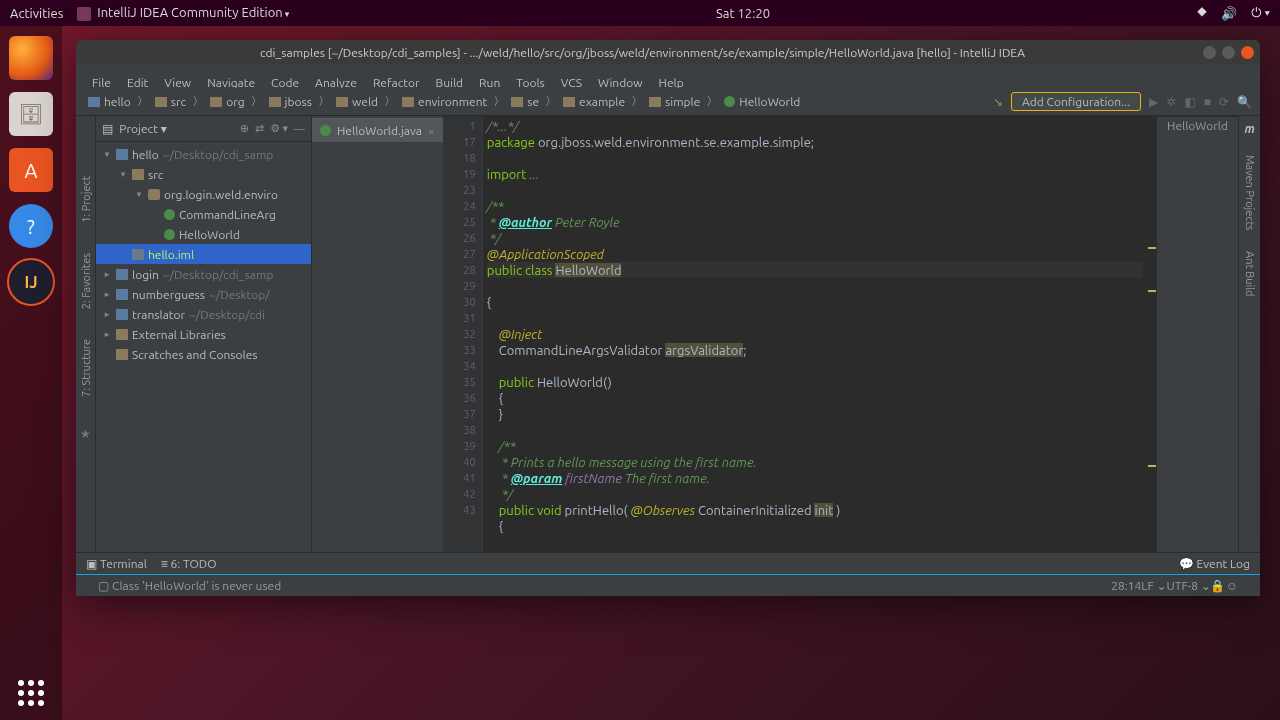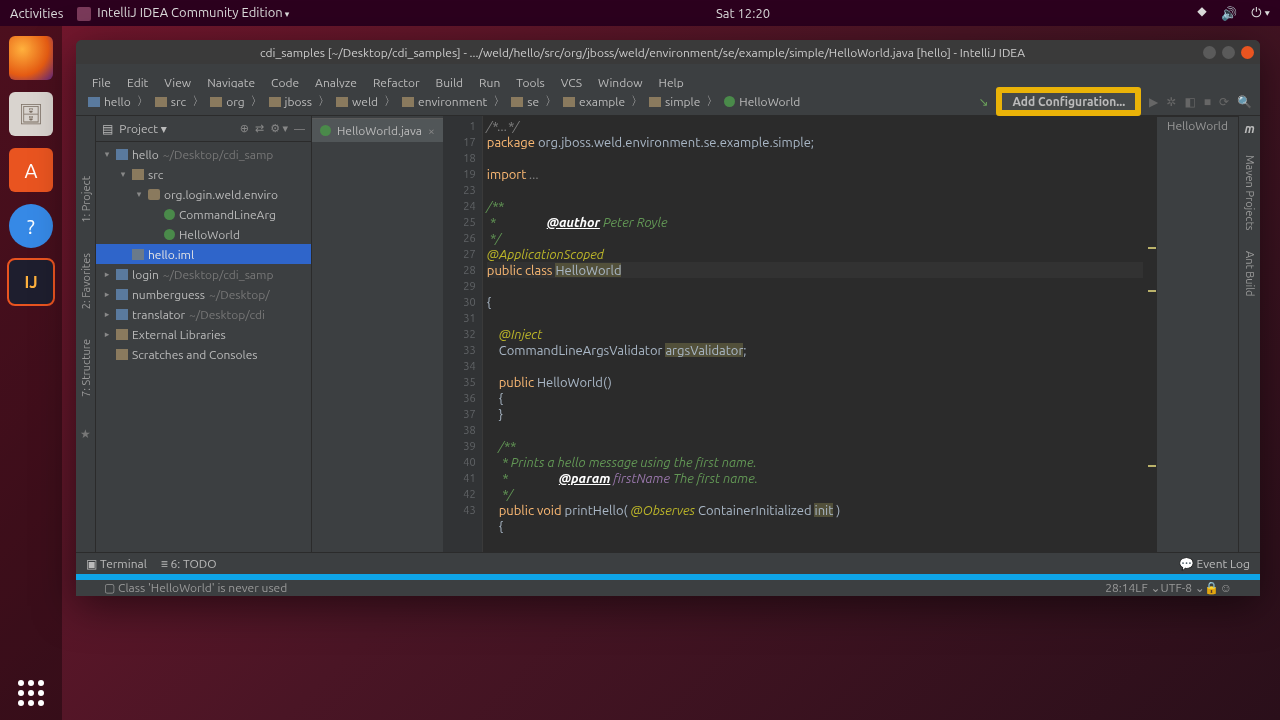--- a/index.html
+++ b/index.html
@@ -7,82 +7,82 @@
 .desktop-bar { height:26px; background:#2c001e; color:#dcdcdc; display:flex; align-items:center; font-size:13px; justify-content:space-between; padding:0 10px; }
 .desktop-bar .left, .desktop-bar .right { display:flex; align-items:center; gap:14px; }
 .desktop-bar .ij-ico { width:14px; height:14px; background:#7a3a5a; display:inline-block; border-radius:2px; margin-right:6px; vertical-align:middle;}
 .desktop-bar .drop::after{content:" \25BE"; font-size:9px;}
 .dock { position:absolute; left:0; top:26px; width:62px; height:694px; background:rgba(0,0,0,0.35); display:flex; flex-direction:column; align-items:center; padding-top:10px; gap:12px;}
 .dock .icon { width:44px; height:44px; border-radius:6px; display:flex; align-items:center; justify-content:center; font-size:20px; color:#fff;}
 .dock .firefox { background:radial-gradient(circle at 30% 30%,#ffb13d,#e55b13 60%,#5f2583 100%);}
 .dock .files { background:#d9d4cf; color:#7b6f63;}
 .dock .store { background:#e95420;}
 .dock .help { background:#3689e6; border-radius:50%;}
-.dock .ij { background:#1e1e2e; outline:2px solid #e95420; color:#ffb13d; font-weight:bold; font-size:16px;}
+.dock .ij { background:#1e1e2e; outline:2px solid #e95420; color:#ffb13d; font-weight:bold; font-size:16px;border-radius:22px;}
 .dock .apps { position:absolute; bottom:14px; color:#fff; font-size:20px; letter-spacing:2px; display:grid; grid-template-columns:repeat(3,6px); grid-template-rows:repeat(3,6px); gap:4px;}
 .dock .apps span{width:6px;height:6px;background:#fff;border-radius:50%;}
 .win { position:absolute; left:76px; top:40px; width:1184px; height:556px; background:#3c3f41; border-radius:6px 6px 0 0; box-shadow:0 10px 40px rgba(0,0,0,0.5); display:flex; flex-direction:column; color:#bbb; font-size:12px;}
 .titlebar { height:24px; background:#3a3a3a; border-radius:6px 6px 0 0; display:flex; align-items:center; justify-content:space-between; padding:0 6px; color:#ccc; font-size:12px;}
 .titlebar .wbtns{display:flex;gap:6px;}
 .titlebar .wbtn{width:13px;height:13px;border-radius:50%;background:#5a5a5a;}
 .titlebar .wbtn.close{background:#e95420;}
 .menubar { height:24px; display:flex; align-items:center; gap:4px; padding:0 10px; background:#3c3f41; color:#bbb;}
 .menubar span{padding:2px 6px;margin-top:12px;}
 .menubar span u{text-decoration:underline;}
 .navrow { height:28px; background:#3c3f41; border-bottom:1px solid #2b2b2b; display:flex; align-items:center; padding:0 8px; gap:2px; justify-content:space-between;}
 .crumbs{display:flex;align-items:center;gap:2px;}
 .crumb{display:flex;align-items:center;gap:4px;padding:2px 4px;}
 .crumb .ic{width:12px;height:10px;background:#8a7a5e;display:inline-block;}
 .crumb .ic.mod{background:#5a7a9e;}
 .crumb .ic.cls{width:11px;height:11px;border-radius:50%;background:#4a8a4a;}
 .navright{display:flex;align-items:center;gap:8px;}
-.addconf{background:#45494a;border:6px solid #eab308;padding:2px 10px;border-radius:3px;font-weight:bold;}
+.addconf{background:#45494a;border:1px solid #eab308;padding:2px 10px;border-radius:3px;}
 .navright .ticon{color:#666;font-size:12px;}
 .body { flex:1; display:flex; min-height:0;}
 .leftgutter{width:20px;background:#3c3f41;border-right:1px solid #2b2b2b;display:flex;flex-direction:column;align-items:center;padding-top:60px;gap:30px;}
 .leftgutter .vlabel{writing-mode:vertical-rl;transform:rotate(180deg);font-size:11px;color:#999;white-space:nowrap;display:flex;gap:4px;align-items:center;}
 .project{width:216px;background:#3c3f41;border-right:1px solid #2b2b2b;display:flex;flex-direction:column;}
 .project .phead{height:26px;display:flex;align-items:center;padding:0 6px;gap:6px;border-bottom:1px solid #2b2b2b;}
 .project .phead .title{flex:1;}
 .project .phead .tool{color:#888;font-size:11px;}
 .tree{flex:1;overflow:hidden;font-size:12px;color:#bbb; padding-top:2px;}
 .tree .row{display:flex;align-items:center;height:20px;padding-left:6px;white-space:nowrap;gap:4px;}
-.tree .row.sel{background:#2f65ca;color:#e5e5e5;}
+.tree .row.sel{background:#2f65ca;color:#bef264;}
 .tree .ar{width:10px;display:inline-block;text-align:center;color:#888;font-size:9px;}
 .tree .ic{width:12px;height:11px;display:inline-block;}
 .tree .ic.fld{background:#8a7a5e;}
 .tree .ic.mod{background:#5a7a9e;}
 .tree .ic.pkg{background:#8a7a5e;border-radius:2px;}
 .tree .ic.cls{width:11px;height:11px;border-radius:50%;background:#4a8a4a;}
 .tree .ic.file{background:#6a7a8a;}
 .tree .dim{color:#777;}
 .editor{flex:1;display:flex;flex-direction:row;min-width:0;}
 .tabs{height:26px;background:#3c3f41;display:flex;align-items:flex-end;}
 .tab{background:#515658;height:24px;display:flex;align-items:center;padding:0 8px;gap:6px;border-top:1px solid #5a5a5a;font-size:12px;}
 .tab .ic{width:11px;height:11px;border-radius:50%;background:#4a8a4a;}
 .tab .x{color:#888;}
 .codewrap{flex:1;display:flex;background:#2b2b2b;font-family:"DejaVu Sans Mono",monospace;font-size:13px;min-height:0;}
 .gut{width:40px;background:#313335;color:#606366;text-align:right;padding:2px 6px 2px 2px;line-height:16px;border-right:1px solid #3a3a3a; font-size:11px;}
 .code{flex:1;padding:2px 4px;line-height:16px;white-space:pre;color:#a9b7c6;overflow:hidden;}
-.kw{color:#fdba74;}
+.kw{color:#84cc16;}
 .cm{color:#808080;font-style:italic;}
 .doc{color:#629755;font-style:italic;}
-.doctag{color:#ffffff;font-weight:bold;font-style:italic;text-decoration:underline;margin-left:48px;}
+.doctag{color:#5eead4;font-weight:bold;font-style:italic;text-decoration:underline;}
 .ann{color:#bbb529;font-style:italic;}
 .cls2{color:#a9b7c6;}
 .id{color:#9876aa;}
 .warn{background:#52503a;}
 .caretline{background:#323232;display:block;}
 .breadcrumb-bottom{height:22px;background:#3c3f41;border-top:1px solid #2b2b2b;padding:2px 10px;color:#999;font-size:12px;}
 .rightgutter{width:22px;background:#3c3f41;border-left:1px solid #2b2b2b;display:flex;flex-direction:column;align-items:center;padding-top:6px;gap:20px;}
 .rightgutter .vlabel{writing-mode:vertical-rl;font-size:11px;color:#999;white-space:nowrap;}
 .errstrip{width:10px;background:#2b2b2b;position:relative;}
 .errstrip .m{position:absolute;left:1px;width:8px;height:2px;background:#bbb26a;}
 .bottombar{height:22px;background:#3c3f41;border-top:1px solid #2b2b2b;display:flex;align-items:center;padding:0 10px;gap:14px;font-size:12px;}
-.statusbar{height:22px;background:#3c3f41;border-top:6px solid #0ea5e9;display:flex;align-items:center;justify-content:space-between;padding:0 28px;font-size:12px;color:#999;}
+.statusbar{height:22px;background:#3c3f41;border-top:1px solid #0ea5e9;display:flex;align-items:center;justify-content:space-between;padding:0 22px;font-size:12px;color:#999;}
 .statusbar .right{display:flex;}
 .bottombar .spacer{flex:1;}
 </style>
 </head>
 <body>
 
 <div class="desktop-bar">
   <div class="left">
     <span>Activities</span>
     <span class="drop"><span class="ij-ico"></span><span>IntelliJ IDEA Community Edition</span></span>

